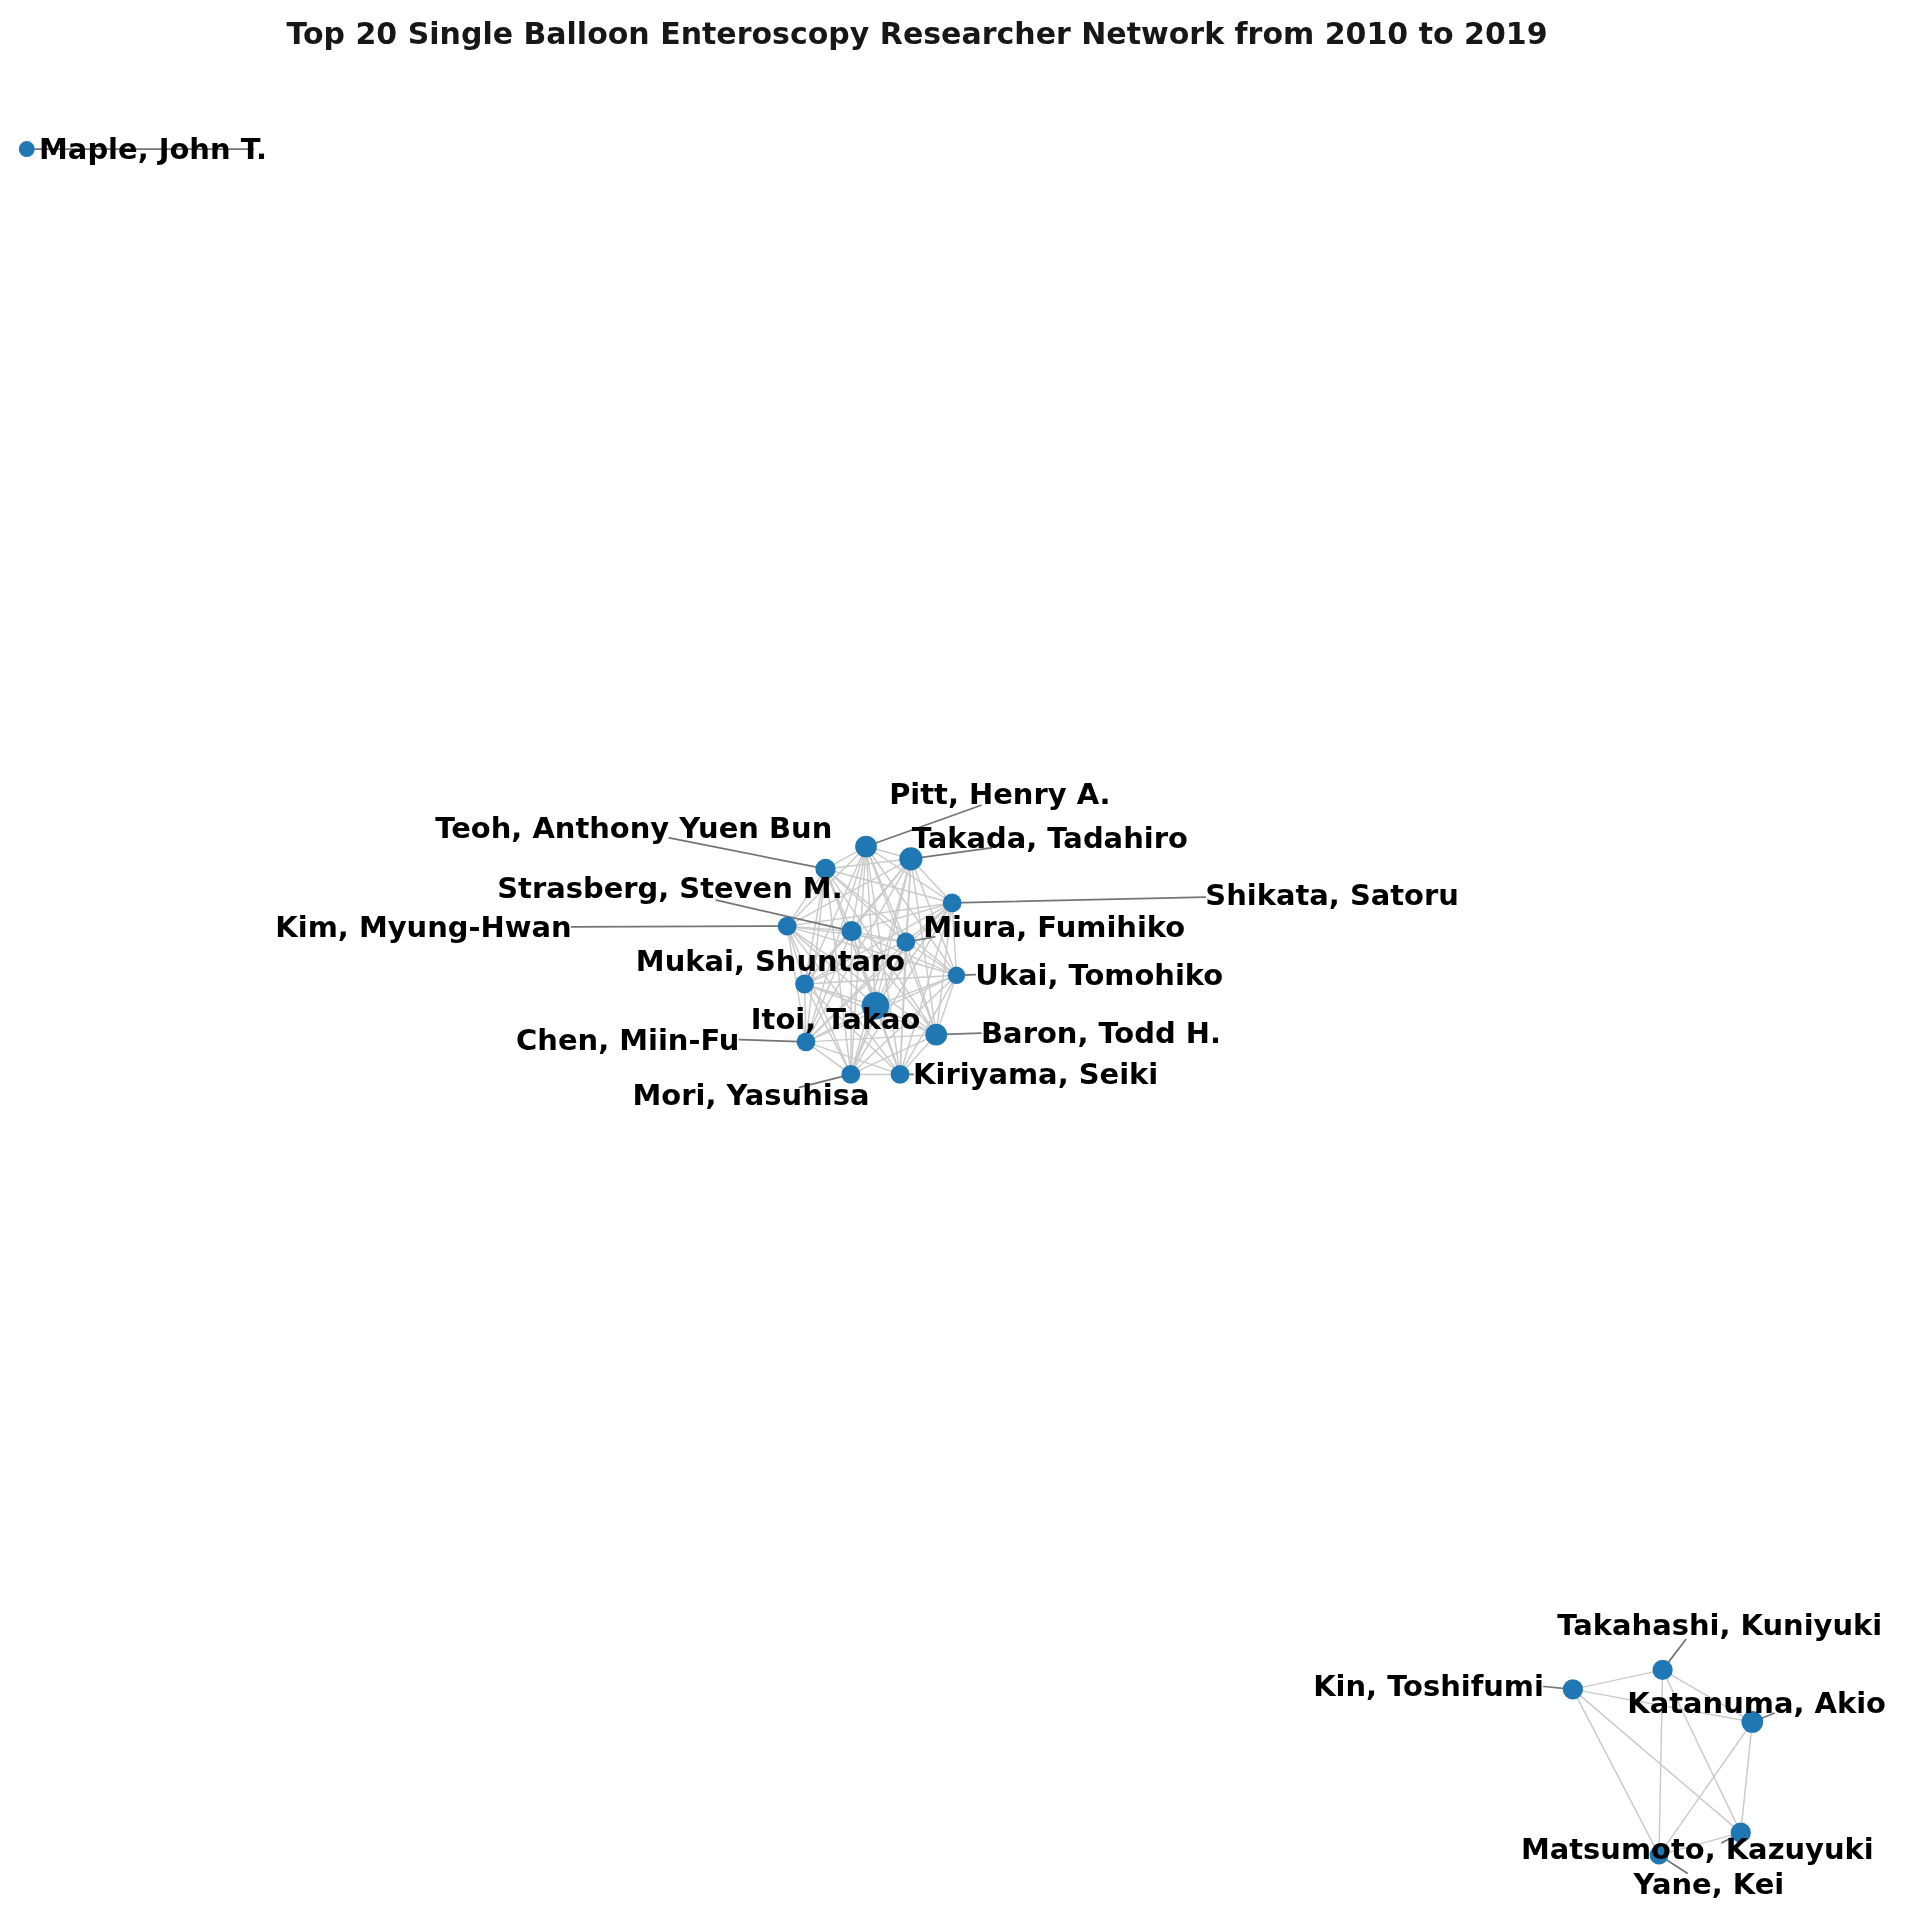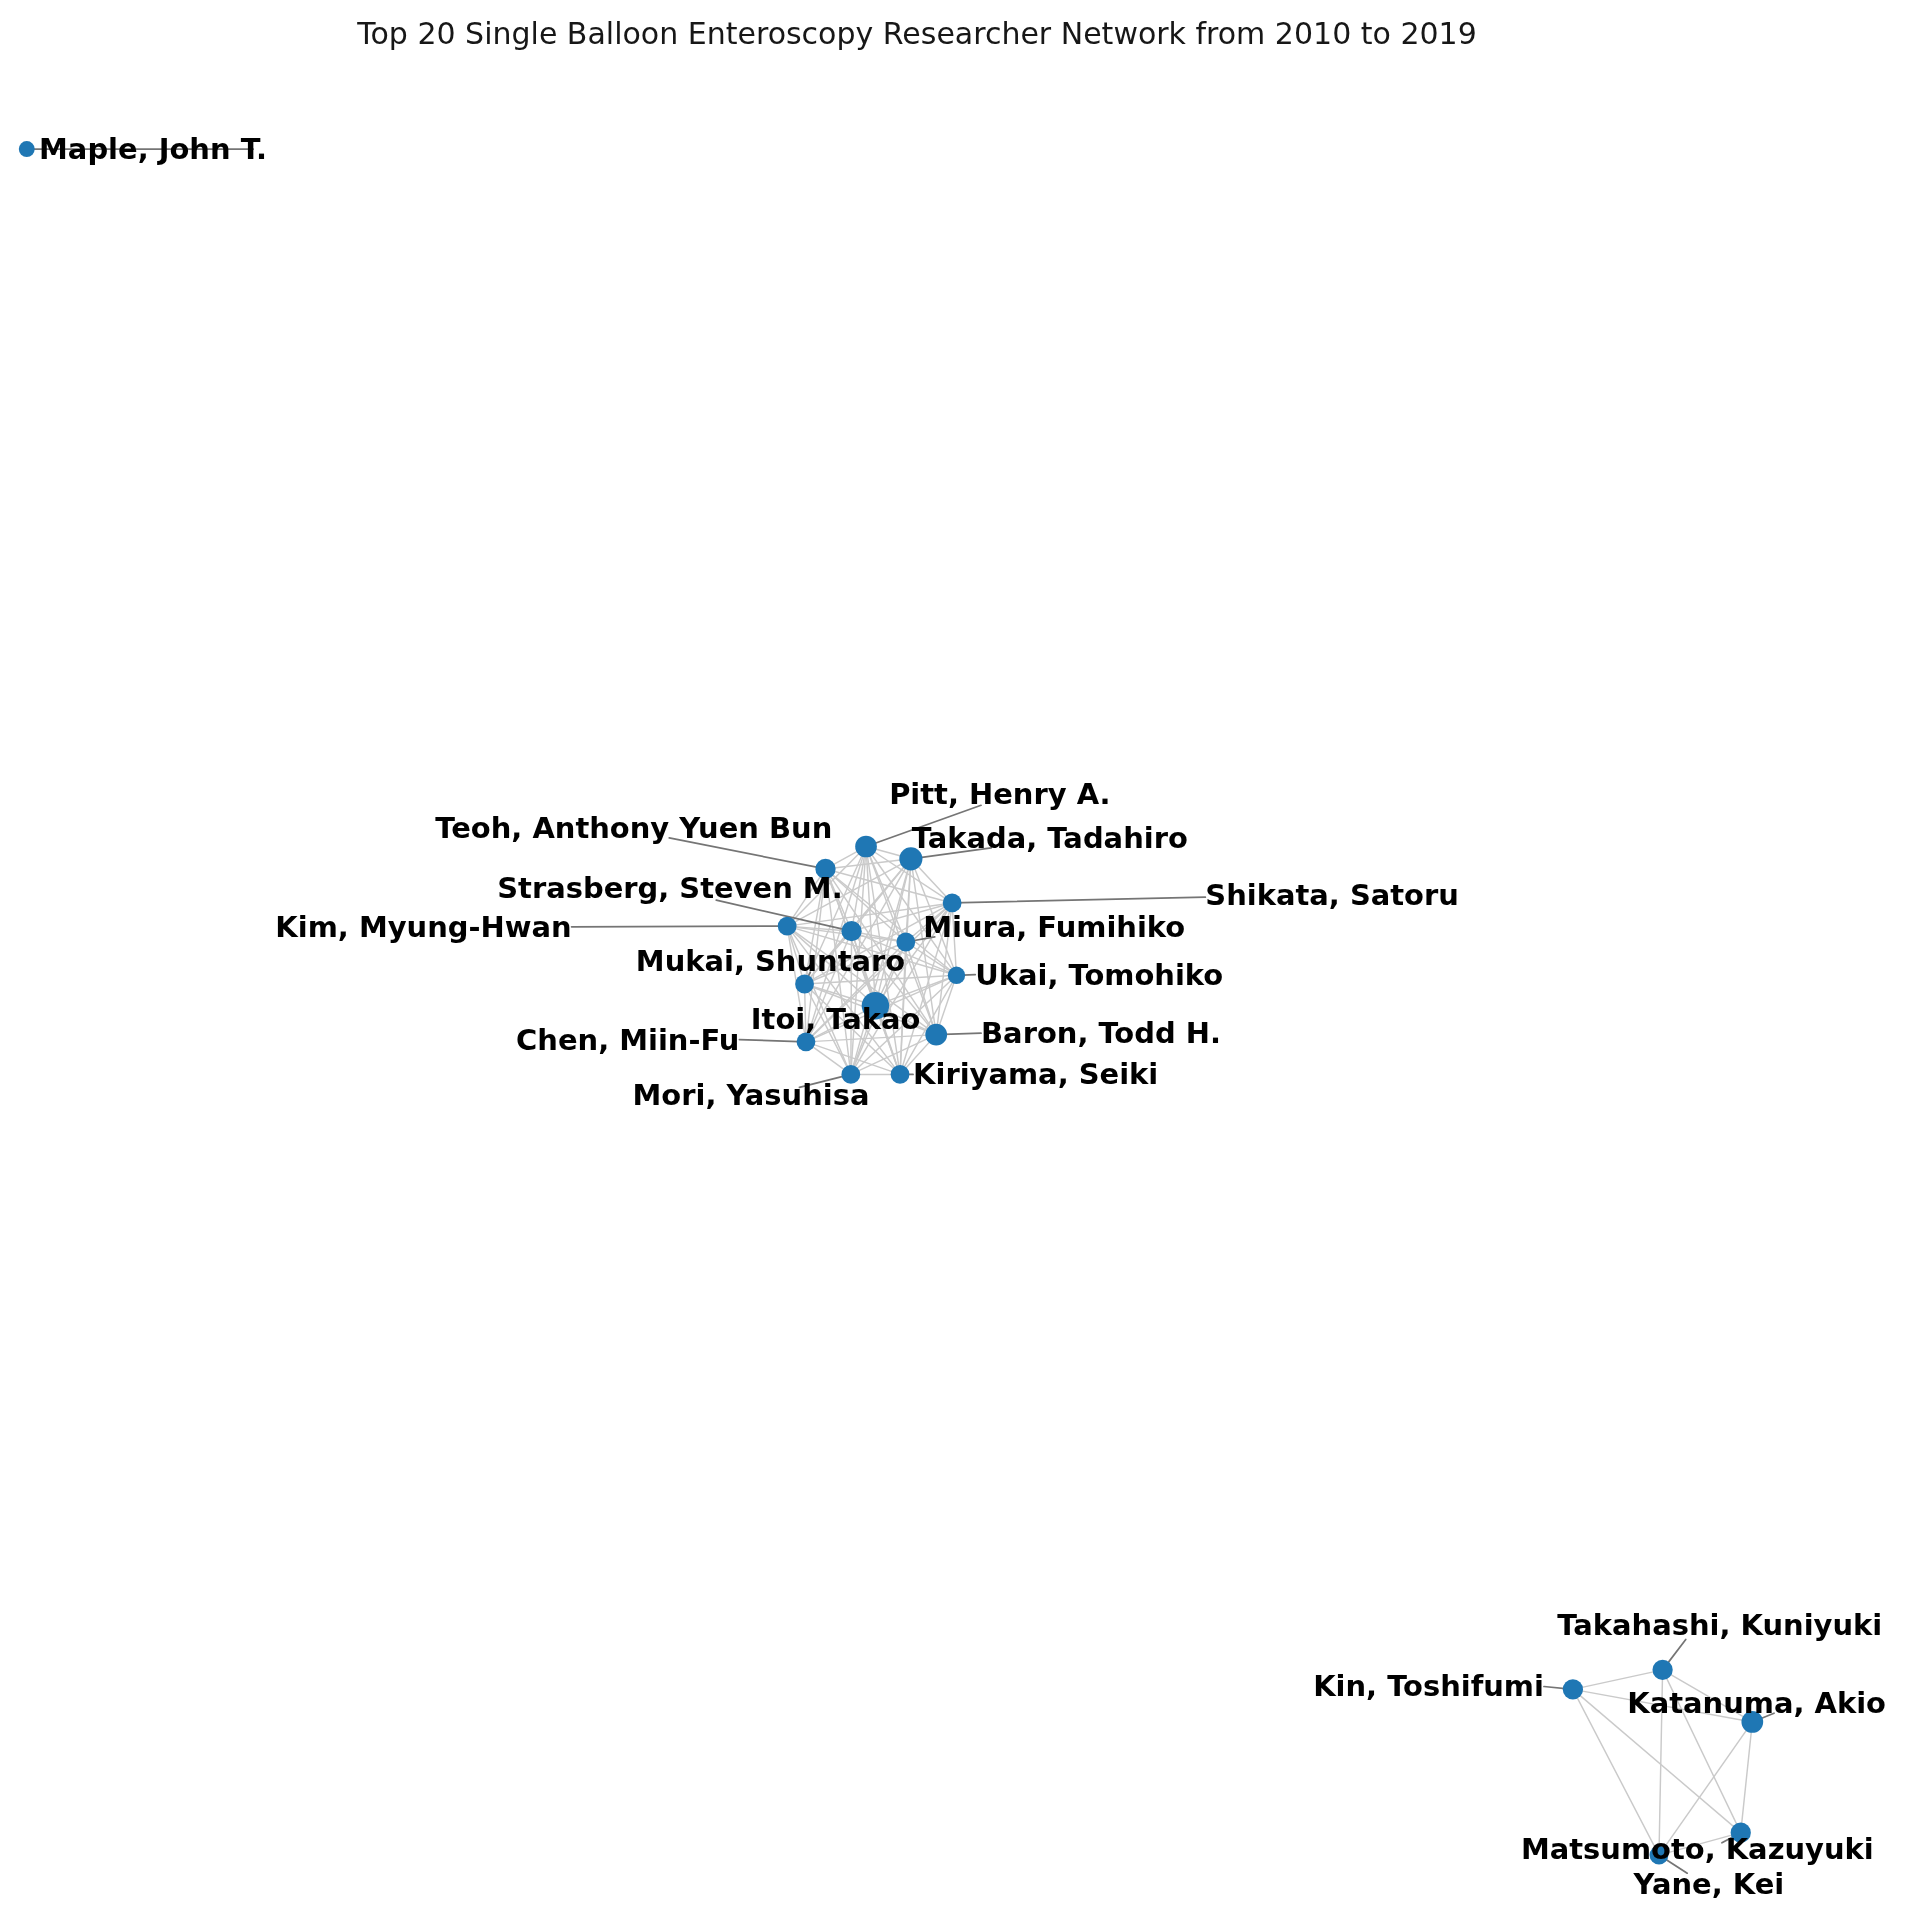--- a/index.html
+++ b/index.html
@@ -14,21 +14,21 @@
     background: #ffffff;
     overflow: hidden;
     font-family: "DejaVu Sans", "Liberation Sans", sans-serif;
   }
   #figure-title {
     position: absolute;
     top: 16px;
     left: 917px;
     transform: translateX(-50%);
     font-size: 30px;
-    font-weight: 400;
+    font-weight: 700;
     color: #171717;
     white-space: nowrap;
   }
   #net {
     position: absolute;
     left: 0;
     top: 0;
   }
   .edge {
     fill: none;

